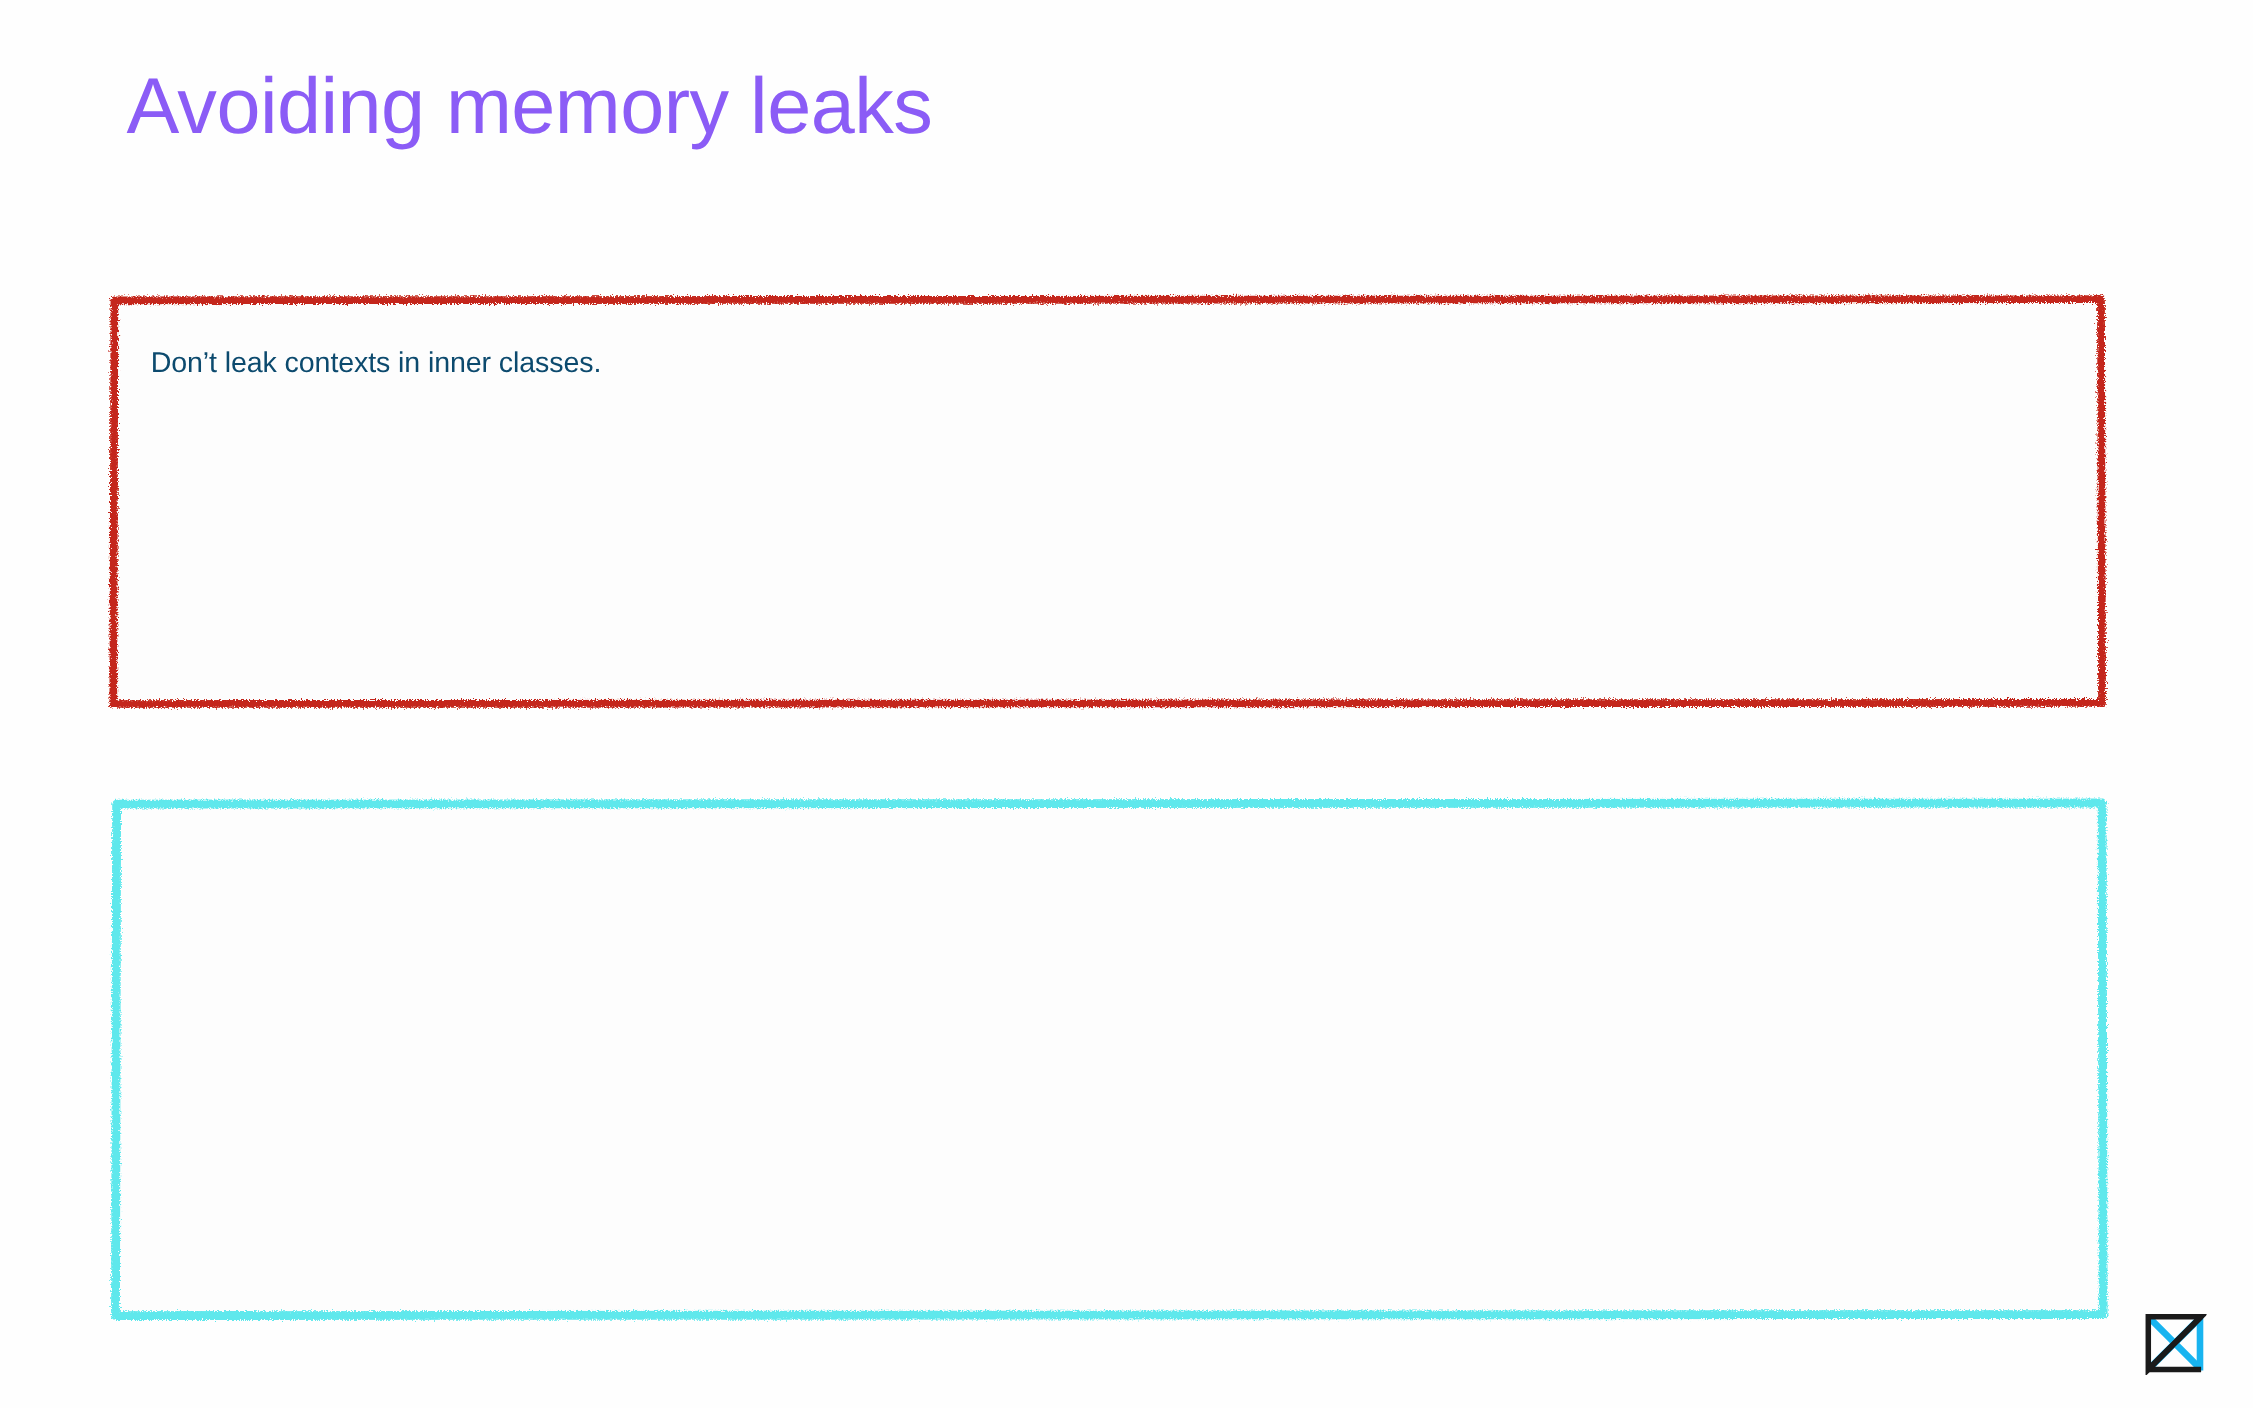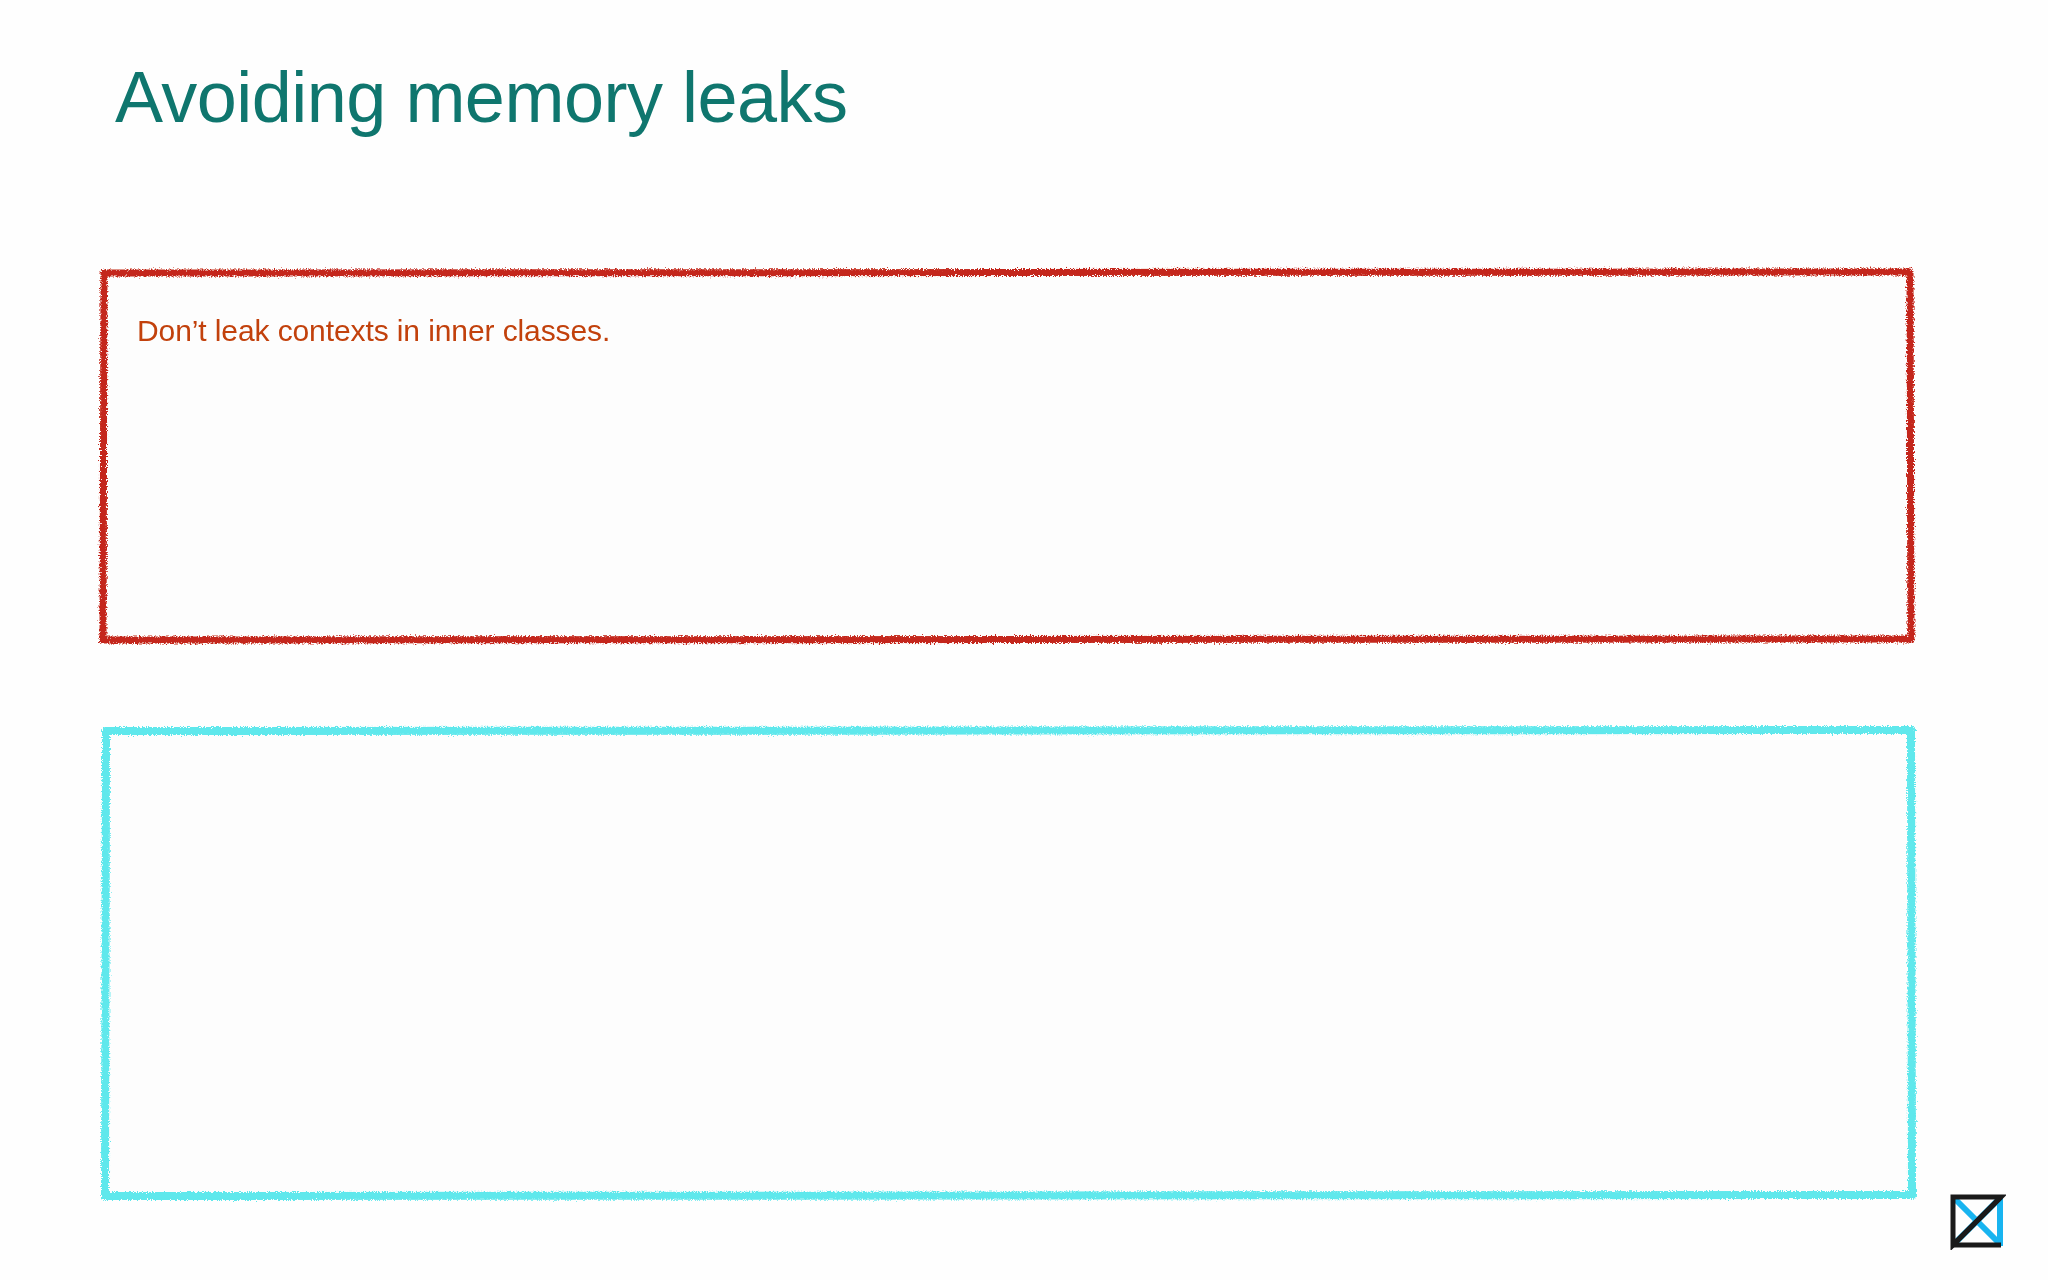--- a/index.html
+++ b/index.html
@@ -23,21 +23,21 @@
   }
 
   
   .slide-title {
     position: absolute;
     left: 115px;
     top: 58px;
     font-size: 72px;
     font-weight: 400;
     letter-spacing: -0.5px;
-    color: #0f766e;
+    color: #8b5cf6;
     line-height: 1.1;
     white-space: nowrap;
     font-family: "Liberation Sans", sans-serif;
   }
 
   
   .rough-box {
     position: absolute;
     box-sizing: border-box;
     background: #fdfdfd;
@@ -65,22 +65,22 @@
     height: 368px;
   }
   #box-advice {
     left: 105px;
     top: 730px;
     width: 1807px;
     height: 466px;
   }
 
   .bullet-line {
-    color: #c2410c;
-    font-size: 30px;
+    color: #0c4a6e;
+    font-size: 26px;
     font-weight: 400;
     letter-spacing: -0.1px;
     line-height: 1.0;
     white-space: nowrap;
     font-family: "Liberation Sans", sans-serif;
   }
 
   #box-danger .bullet-line { margin-bottom: 54px; }
   #box-danger .bullet-line:first-child { margin-top: 18px; }
 

